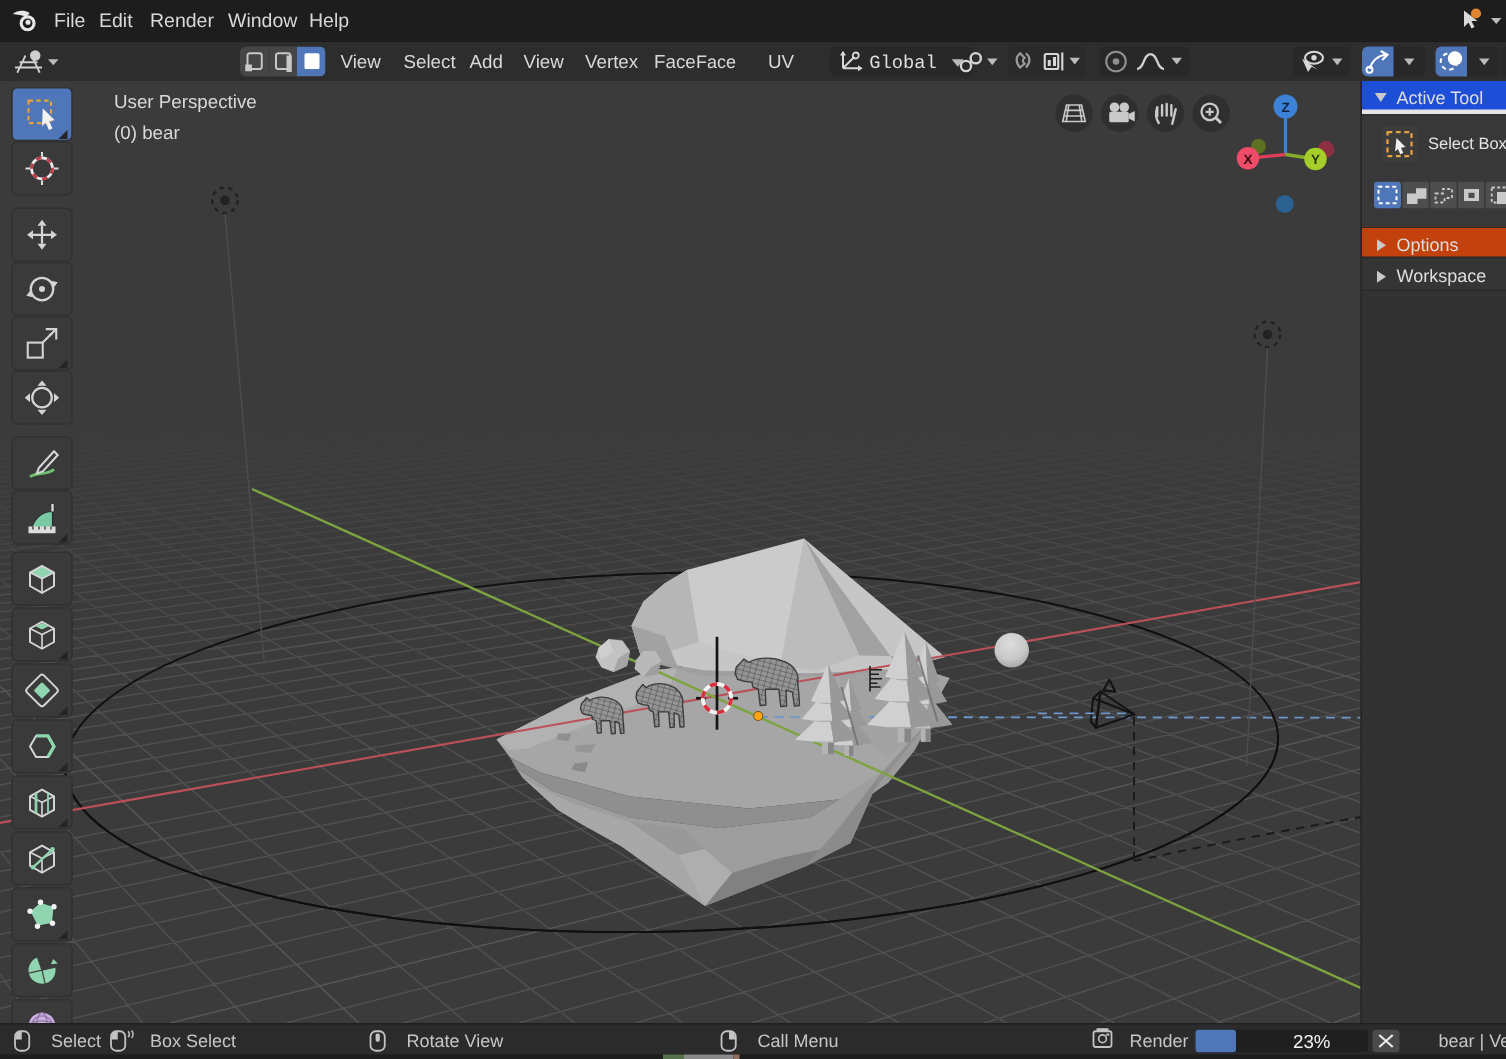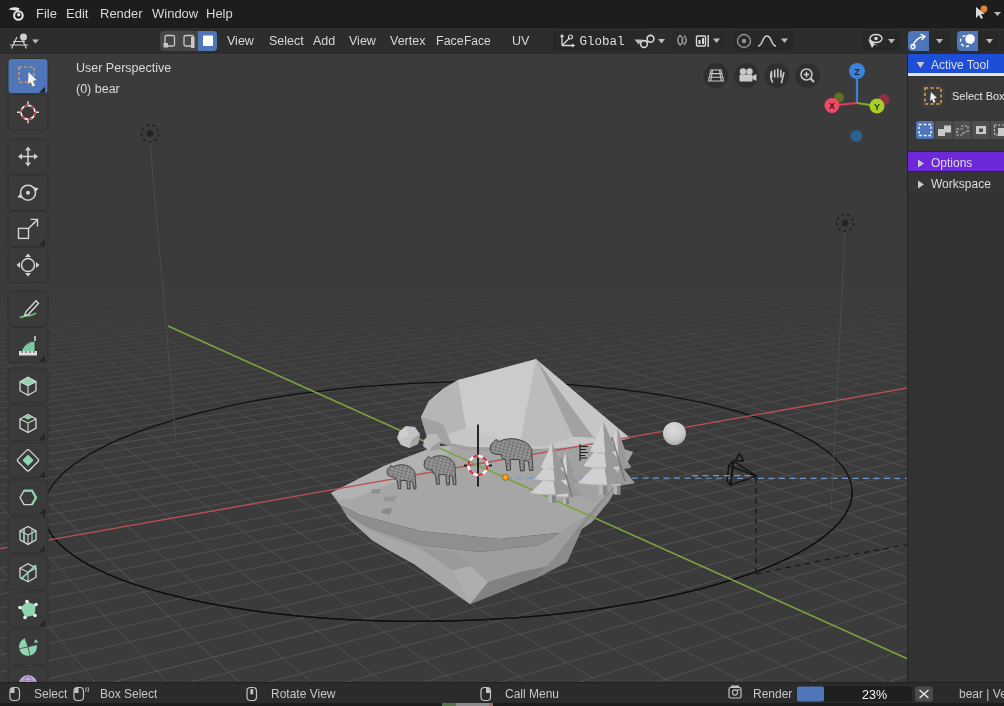--- a/index.html
+++ b/index.html
@@ -517,21 +517,21 @@
      <path d="M60 5 h10 v8 h-10 z" fill="#c9c9c9"></path>
             <rect x="63" y="7.5" width="4" height="3.5" fill="#4e4e4e"></rect>
     </g>
     <g>
      <rect x="78.5" y="4" width="11" height="10" fill="none" stroke="#c9c9c9" stroke-width="1.2" stroke-dasharray="2 1.6"></rect>
      <rect x="82" y="7" width="8" height="8" fill="#c9c9c9"></rect>
     </g>
    </svg>
   </div>
  </div>
- <div class="abs" style="left:0;top:97px;width:97px;height:21px;background:#6d28d9;border-top:1px solid #2a2a2a;border-bottom:1px solid #2a2a2a;">
+ <div class="abs" style="left:0;top:97px;width:97px;height:21px;background:#c2410c;border-top:1px solid #2a2a2a;border-bottom:1px solid #2a2a2a;">
   <svg class="abs" style="left:9px;top:7px" width="8" height="9" viewBox="0 0 8 9">
         <path d="M1 0.5 l6 4 l-6 4 z" fill="#c9c9c9"></path>
       </svg>
   <span style="position:absolute;left:23px;top:4px;font-size:12px;color:#dedede;">Options</span>
  </div>
  <div class="abs" style="left:0;top:119px;width:97px;height:21px;background:#353535;border-bottom:1px solid #2a2a2a;">
   <svg class="abs" style="left:9px;top:7px" width="8" height="9" viewBox="0 0 8 9">
         <path d="M1 0.5 l6 4 l-6 4 z" fill="#c9c9c9"></path>
       </svg>
   <span style="position:absolute;left:23px;top:4px;font-size:12px;color:#dedede;">Workspace</span>

